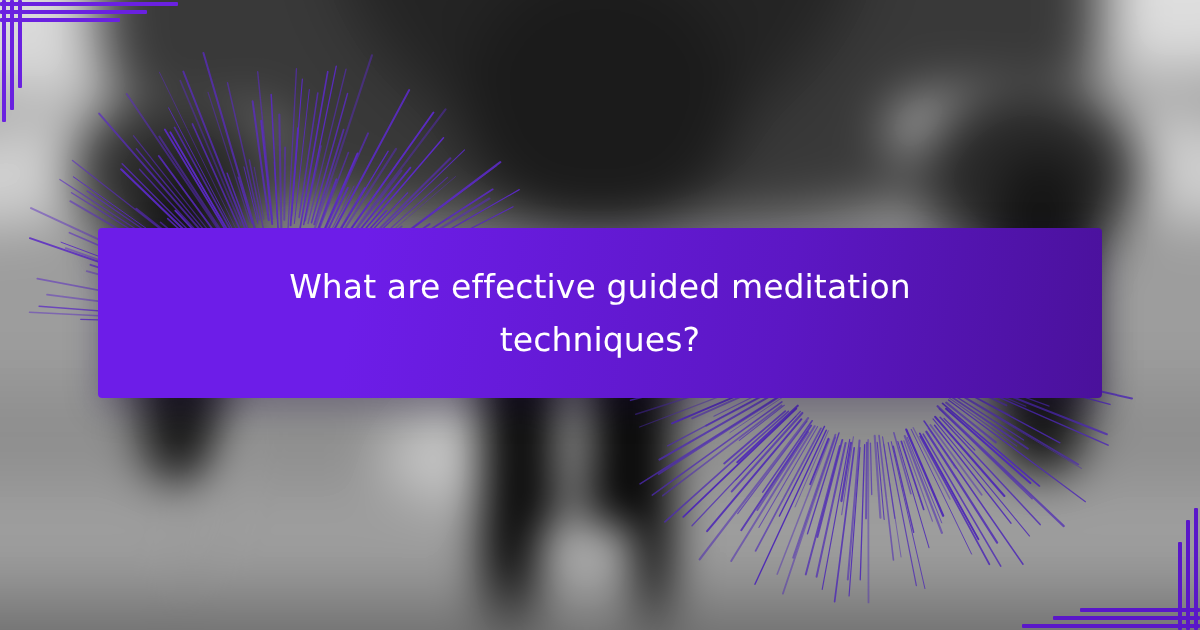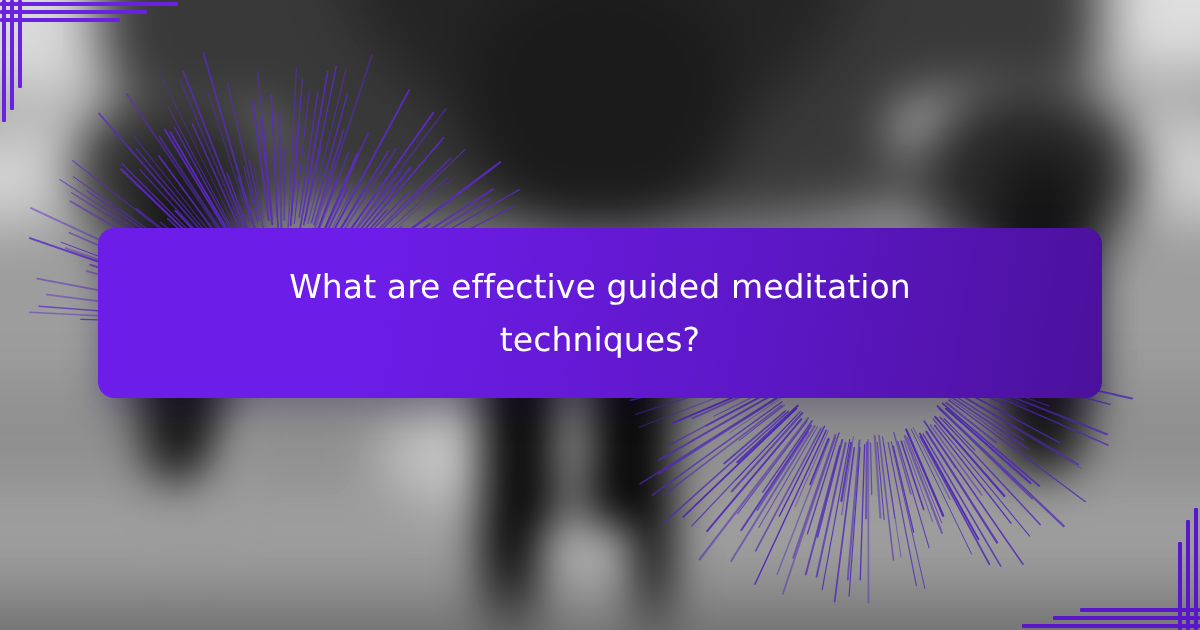--- a/index.html
+++ b/index.html
@@ -412,17 +412,17 @@
 
   <div class="corner" id="corner-br">
     <span style="right: 0px; bottom: 2px; width: 178px; height: 4px; background: rgb(90, 23, 201);"></span>
     <span style="right: 0px; bottom: 10px; width: 147px; height: 4px; background: rgb(90, 23, 201);"></span>
     <span style="right: 0px; bottom: 18px; width: 120px; height: 4px; background: rgb(90, 23, 201);"></span>
     <span style="right: 2px; bottom: 0px; width: 4px; height: 122px; background: rgb(90, 23, 201);"></span>
     <span style="right: 10px; bottom: 0px; width: 4px; height: 110px; background: rgb(90, 23, 201);"></span>
     <span style="right: 18px; bottom: 0px; width: 4px; height: 88px; background: rgb(90, 23, 201);"></span>
   </div>
 
-  <div id="question-card" style="background: linear-gradient(100deg, rgb(109, 29, 232) 0%, rgb(109, 29, 232) 26%, rgb(92, 23, 196) 68%, rgb(74, 17, 155) 100%); border-radius: 16px;">
+  <div id="question-card" style="background: linear-gradient(100deg, rgb(109, 29, 232) 0%, rgb(109, 29, 232) 26%, rgb(92, 23, 196) 68%, rgb(74, 17, 155) 100%); border-radius: 4px;">
     <div id="question-text" style="color: rgb(255, 255, 255);">What are effective guided meditation techniques?</div>
   </div>
 
 </div>
 
 </body></html>

